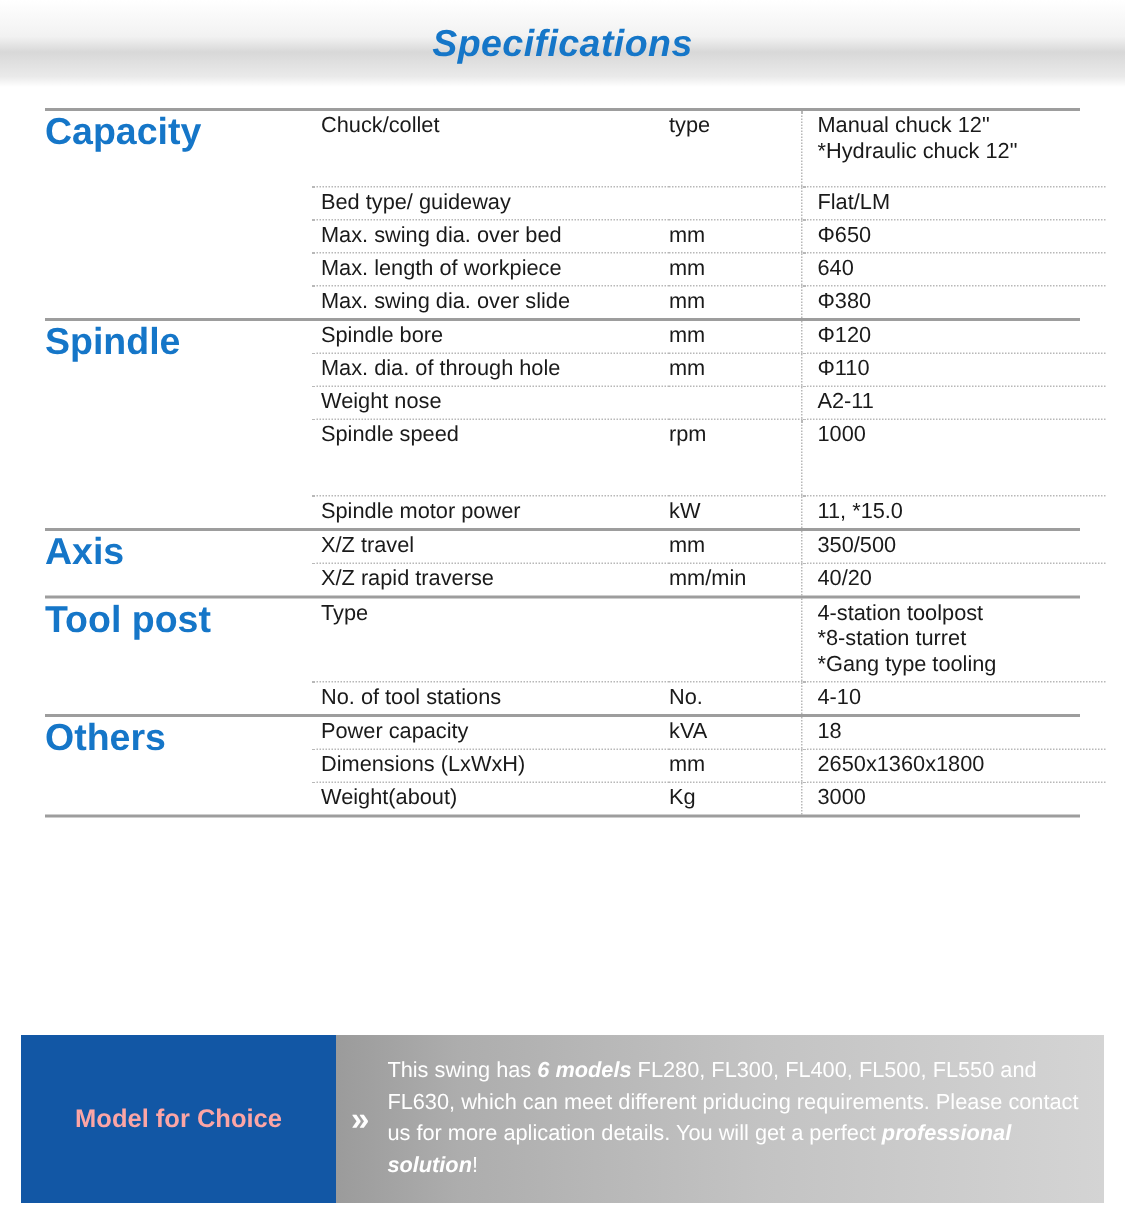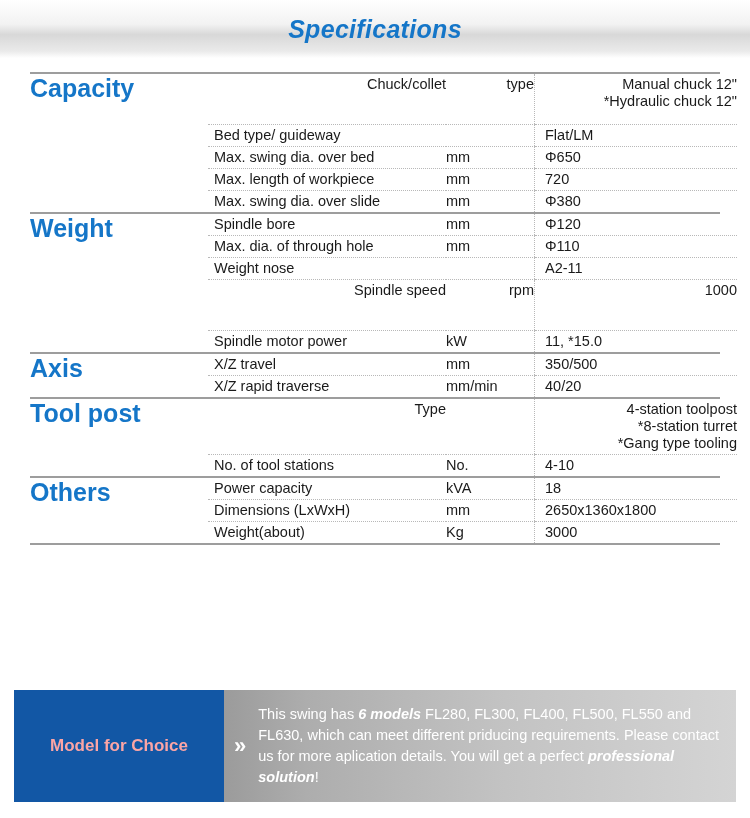--- a/index.html
+++ b/index.html
@@ -90,21 +90,21 @@
   }
   table.inner tr:last-child td { border-bottom: none; }
 
   .cell-item { width: 232px; padding-left: 6px !important; }
   .cell-unit { width: 88px; }
   .cell-value {
     width: 192px;
     padding-left: 10px !important;
     border-left: 1px dotted #b8b8b8;
   }
-  .tall td { height: 46px; text-align: right; }
+  .tall td { height: 46px; }
   .multiline { white-space: pre-line; }
 
   .last-rule {
     width: 690px;
     height: 0;
     border-top: 2px solid #9d9d9d;
     margin: 0 auto;
   }
 
   
@@ -184,34 +184,34 @@
                     <td class="cell-value multiline">Flat/LM</td>
                   </tr>
                   <tr>
                     <td class="cell-item">Max. swing dia. over bed</td>
                     <td class="cell-unit">mm</td>
                     <td class="cell-value multiline">Φ650</td>
                   </tr>
                   <tr>
                     <td class="cell-item">Max. length of workpiece</td>
                     <td class="cell-unit">mm</td>
-                    <td class="cell-value multiline">720</td>
+                    <td class="cell-value multiline">640</td>
                   </tr>
                   <tr>
                     <td class="cell-item">Max. swing dia. over slide</td>
                     <td class="cell-unit">mm</td>
                     <td class="cell-value multiline">Φ380</td>
                   </tr>
                 </tbody>
               </table>
             </td>
           </tr>
           <tr>
             <td class="group-cell">
-              <div class="group-label">Weight</div>
+              <div class="group-label">Spindle</div>
             </td>
             <td class="rows-cell">
               <table class="inner">
                 <tbody>
                   <tr>
                     <td class="cell-item">Spindle bore</td>
                     <td class="cell-unit">mm</td>
                     <td class="cell-value multiline">Φ120</td>
                   </tr>
                   <tr>

